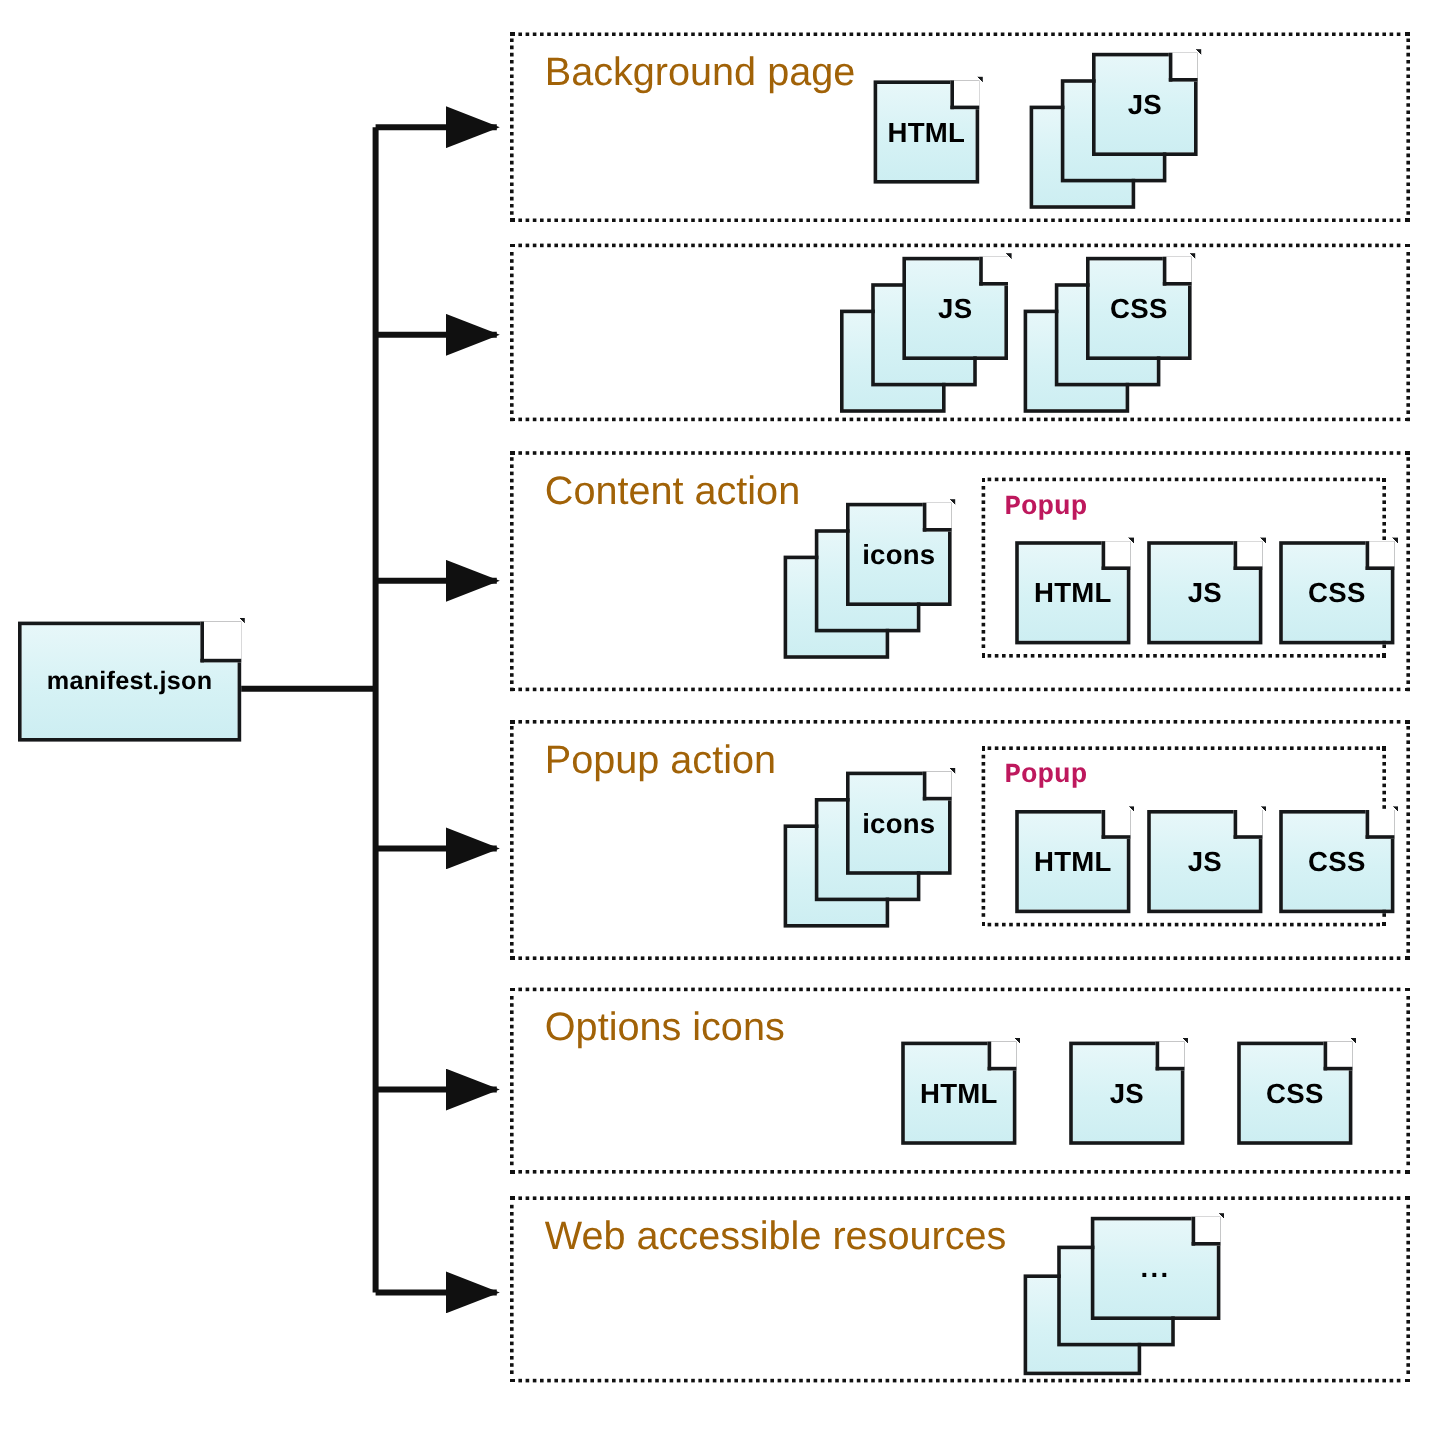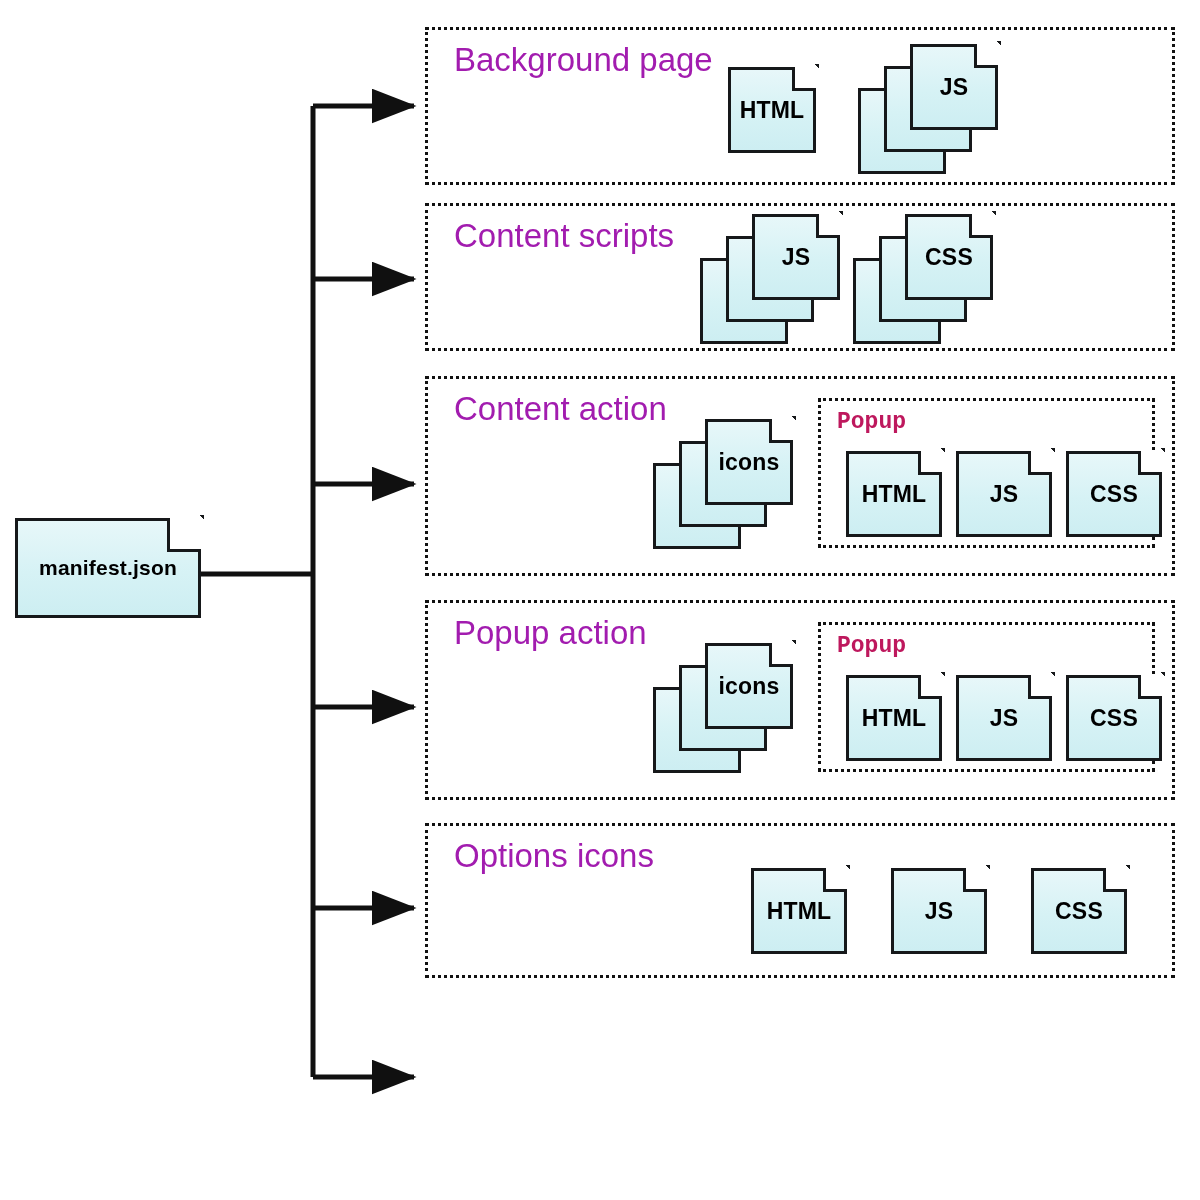--- a/index.html
+++ b/index.html
@@ -84,21 +84,21 @@
     position: absolute;
     box-sizing: border-box;
     border: 3px dotted #111111;
     background: transparent;
   }
   .section-title {
     position: absolute;
     left: 26px;
     top: 12px;
     font-size: 33px;
-    color: #a21caf;
+    color: #a16207;
     white-space: nowrap;
     line-height: 1.1;
   }
 
   
   .popup-box {
     position: absolute;
     box-sizing: border-box;
     border: 3px dotted #111111;
   }
@@ -182,21 +182,20 @@
       <div class="sheet" style="left:0px; top:44px; width:88px; height:86px;"></div>
       <div class="sheet" style="left:26px; top:22px; width:88px; height:86px;"></div>
       <div class="doc fold file" style="left:52px; top:0px;">
         <span class="corner"></span>
         <span>JS</span>
       </div>
     </div>
   </div>
 
   <div class="section" style="left:425px; top:203px; width:750px; height:148px;">
-    <div class="section-title">Content scripts</div>
 
     <div class="stack" style="left:272px; top:8px; width:140px; height:130px;">
       <div class="sheet" style="left:0px; top:44px; width:88px; height:86px;"></div>
       <div class="sheet" style="left:26px; top:22px; width:88px; height:86px;"></div>
       <div class="doc fold file" style="left:52px; top:0px;">
         <span class="corner"></span>
         <span>JS</span>
       </div>
     </div>
 
@@ -280,14 +279,26 @@
     <div class="doc fold file wide" style="left:463px; top:42px;">
       <span class="corner"></span>
       <span>JS</span>
     </div>
     <div class="doc fold file wide" style="left:603px; top:42px;">
       <span class="corner"></span>
       <span>CSS</span>
     </div>
   </div>
 
+  <div class="section" style="left:425px; top:997px; width:750px; height:155px;">
+    <div class="section-title">Web accessible resources</div>
+
+    <div class="stack" style="left:425px; top:14px; width:160px; height:132px;">
+      <div class="sheet" style="left:0px; top:48px; width:98px; height:84px;"></div>
+      <div class="sheet" style="left:28px; top:24px; width:98px; height:84px;"></div>
+      <div class="doc fold file" style="left:56px; top:0px; width:108px; height:86px;">
+        <span class="corner"></span>
+        <span class="dots">...</span>
+      </div>
+    </div>
+  </div>
 
 </div>
 
 </body></html>

